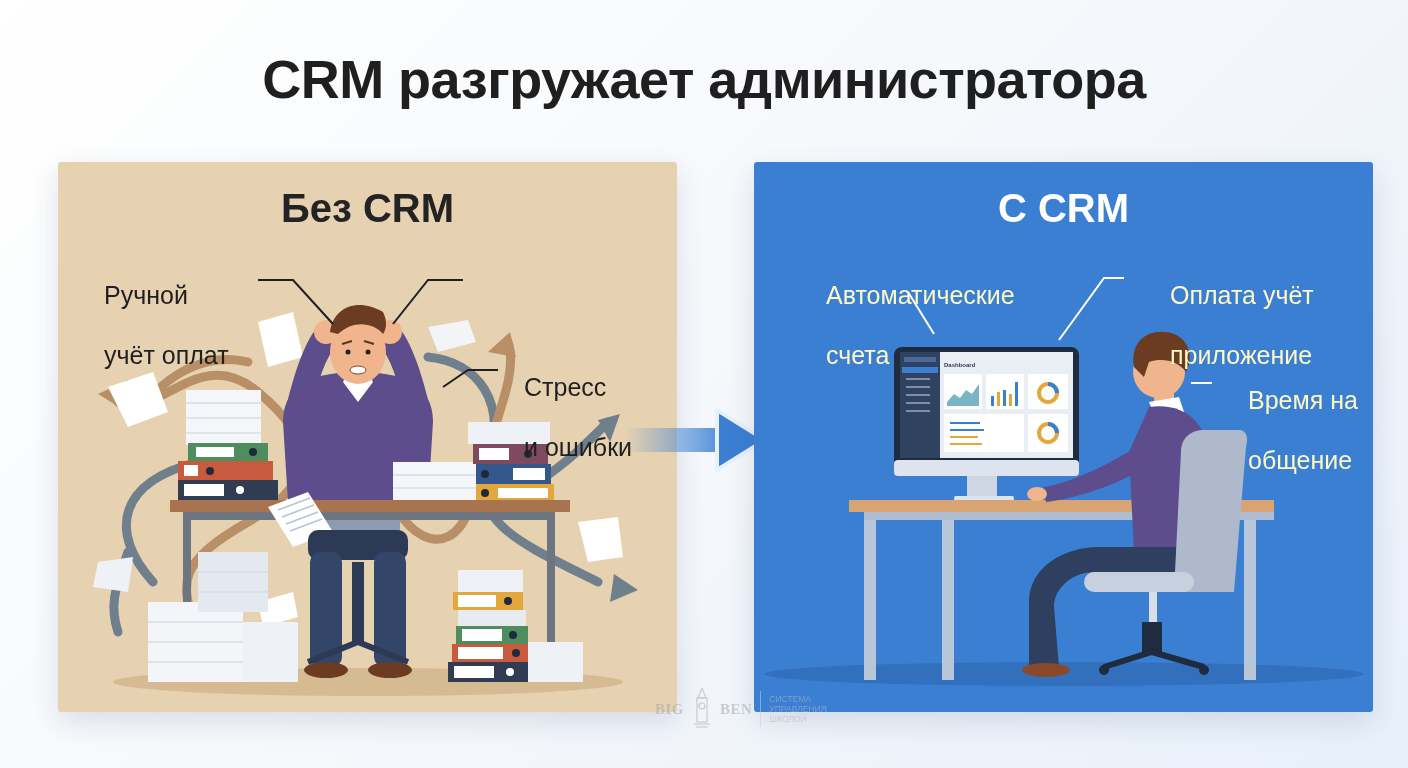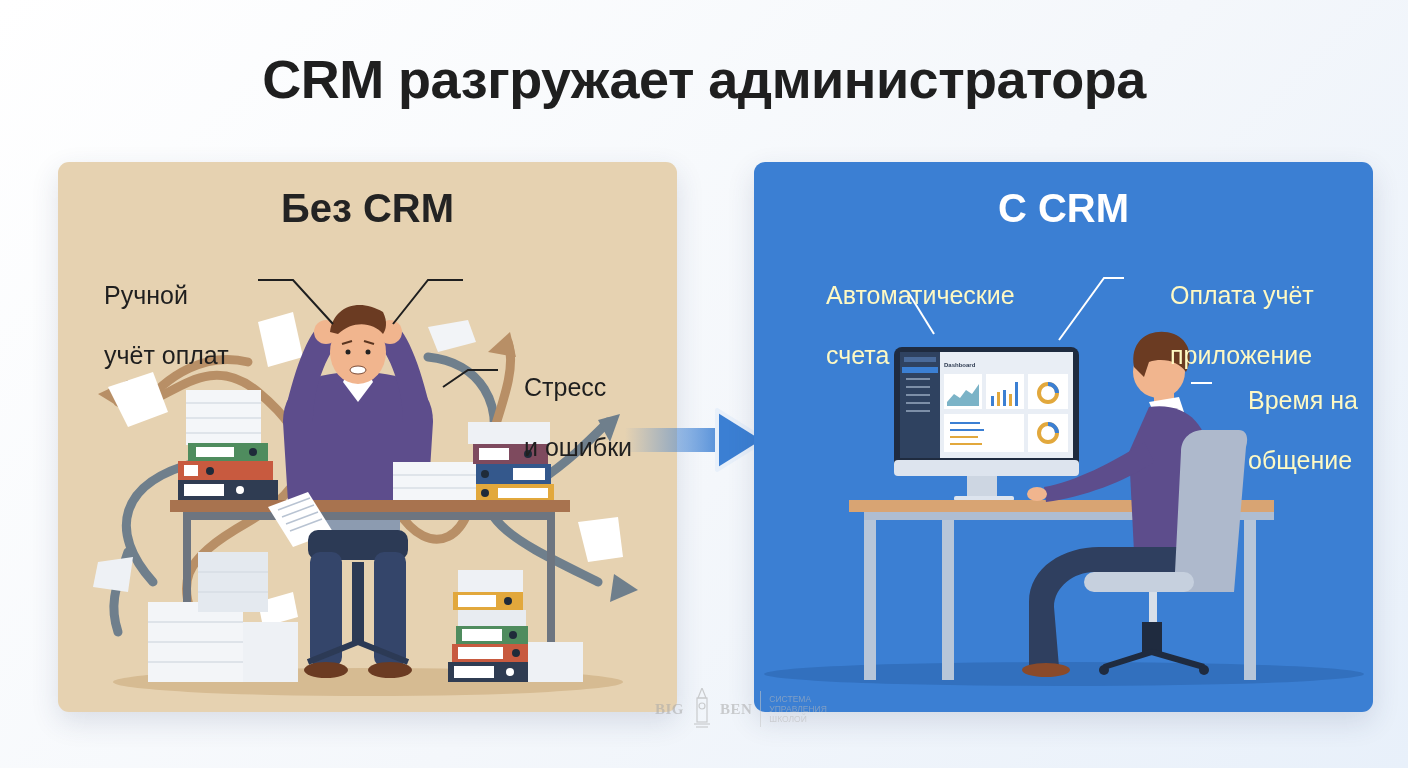--- a/index.html
+++ b/index.html
@@ -8,21 +8,21 @@
     background: linear-gradient(135deg, #ffffff 0%, #f4f7fb 55%, #e8f0fa 100%);
     font-family: "Liberation Sans", "DejaVu Sans", sans-serif;
     position: relative;
   }
   .page-title {
     position: absolute; left: 0; top: 48px; width: 1408px;
     text-align: center; font-size: 54px; font-weight: 700; color: #1f1f1f;
     letter-spacing: -0.5px;
   }
   .panel {
-    position: absolute; top: 162px; height: 550px; border-radius: 11px;
+    position: absolute; top: 162px; height: 550px; border-radius: 3px;
     overflow: hidden;
     box-shadow: 0 10px 28px rgba(40,60,100,0.14);
   }
   .panel-left { left: 58px; width: 619px; background: #e6d2b1; }
   .panel-right { left: 754px; width: 619px; background: #3b7fd3; }
   .panel-title {
     position: absolute; top: 24px; left: 0; width: 100%; text-align: center;
     font-size: 40px; font-weight: 700;
   }
   .panel-left .panel-title { color: #232323; }

